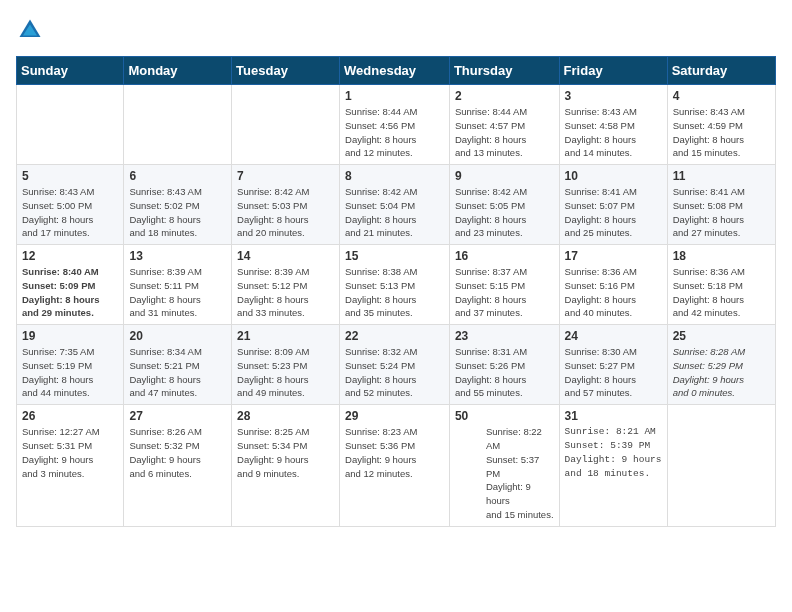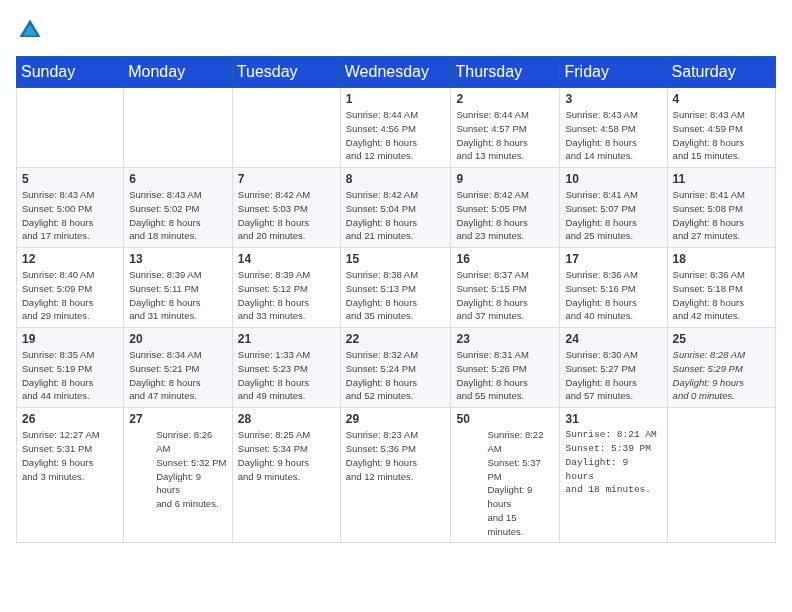--- a/index.html
+++ b/index.html
@@ -47,24 +47,24 @@
     .location-title {
       font-size: 15px;
       color: #555;
     }
     .calendar {
       width: 100%;
       border-collapse: collapse;
       border: 1px solid #ccc;
     }
     .calendar th {
-      background-color: #1d4ed8;
+      background-color: #0c4a6e;
       color: #fff;
-      font-size: 16px;
-      font-weight: normal;
+      font-size: 13px;
+      font-weight: bold;
       padding: 6px 4px;
       text-align: left;
       border: 1px solid #1a5fa0;
     }
     .calendar td {
       vertical-align: top;
       font-size: 9.5px;
       color: #333;
       padding: 4px 5px;
       border: 1px solid #ddd;
@@ -203,21 +203,21 @@
           <span class="day-number">11</span>
           <div class="day-info" style="white-space: pre-line;">Sunrise: 8:41 AM
 Sunset: 5:08 PM
 Daylight: 8 hours
 and 27 minutes.</div>
         </td>
       </tr>
       <tr>
         <td>
           <span class="day-number">12</span>
-          <div class="day-info" style="white-space: pre-line;">Sunrise: 8:40 AM
+          <div class="day-info" style="white-space: pre-line; font-weight: bold;">Sunrise: 8:40 AM
 Sunset: 5:09 PM
 Daylight: 8 hours
 and 29 minutes.</div>
         </td>
         <td>
           <span class="day-number">13</span>
           <div class="day-info" style="white-space: pre-line;">Sunrise: 8:39 AM
 Sunset: 5:11 PM
 Daylight: 8 hours
 and 31 minutes.</div>
@@ -254,35 +254,35 @@
           <span class="day-number">18</span>
           <div class="day-info" style="white-space: pre-line;">Sunrise: 8:36 AM
 Sunset: 5:18 PM
 Daylight: 8 hours
 and 42 minutes.</div>
         </td>
       </tr>
       <tr>
         <td>
           <span class="day-number">19</span>
-          <div class="day-info" style="white-space: pre-line;">Sunrise: 8:35 AM
+          <div class="day-info" style="white-space: pre-line;">Sunrise: 7:35 AM
 Sunset: 5:19 PM
 Daylight: 8 hours
 and 44 minutes.</div>
         </td>
         <td>
           <span class="day-number">20</span>
           <div class="day-info" style="white-space: pre-line;">Sunrise: 8:34 AM
 Sunset: 5:21 PM
 Daylight: 8 hours
 and 47 minutes.</div>
         </td>
         <td>
           <span class="day-number">21</span>
-          <div class="day-info" style="white-space: pre-line;">Sunrise: 1:33 AM
+          <div class="day-info" style="white-space: pre-line;">Sunrise: 8:09 AM
 Sunset: 5:23 PM
 Daylight: 8 hours
 and 49 minutes.</div>
         </td>
         <td>
           <span class="day-number">22</span>
           <div class="day-info" style="white-space: pre-line;">Sunrise: 8:32 AM
 Sunset: 5:24 PM
 Daylight: 8 hours
 and 52 minutes.</div>
@@ -312,21 +312,21 @@
       <tr>
         <td>
           <span class="day-number">26</span>
           <div class="day-info" style="white-space: pre-line;">Sunrise: 12:27 AM
 Sunset: 5:31 PM
 Daylight: 9 hours
 and 3 minutes.</div>
         </td>
         <td>
           <span class="day-number">27</span>
-          <div class="day-info" style="white-space: pre-line; margin-left: 27px;">Sunrise: 8:26 AM
+          <div class="day-info" style="white-space: pre-line;">Sunrise: 8:26 AM
 Sunset: 5:32 PM
 Daylight: 9 hours
 and 6 minutes.</div>
         </td>
         <td>
           <span class="day-number">28</span>
           <div class="day-info" style="white-space: pre-line;">Sunrise: 8:25 AM
 Sunset: 5:34 PM
 Daylight: 9 hours
 and 9 minutes.</div>

